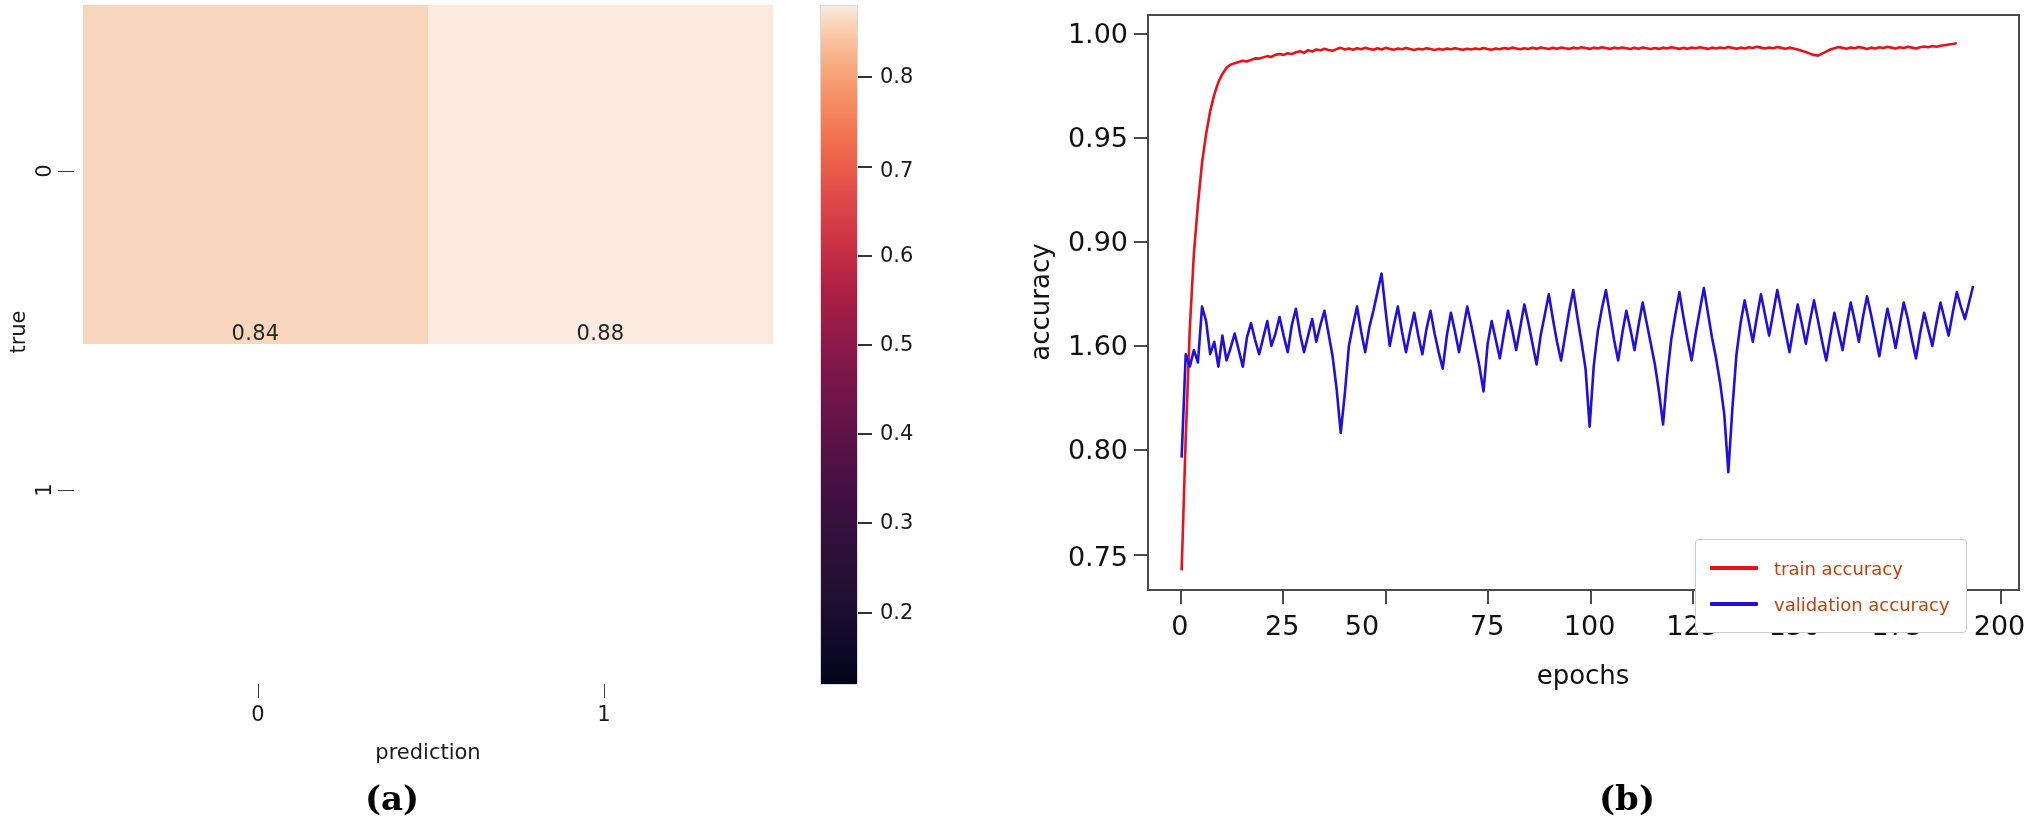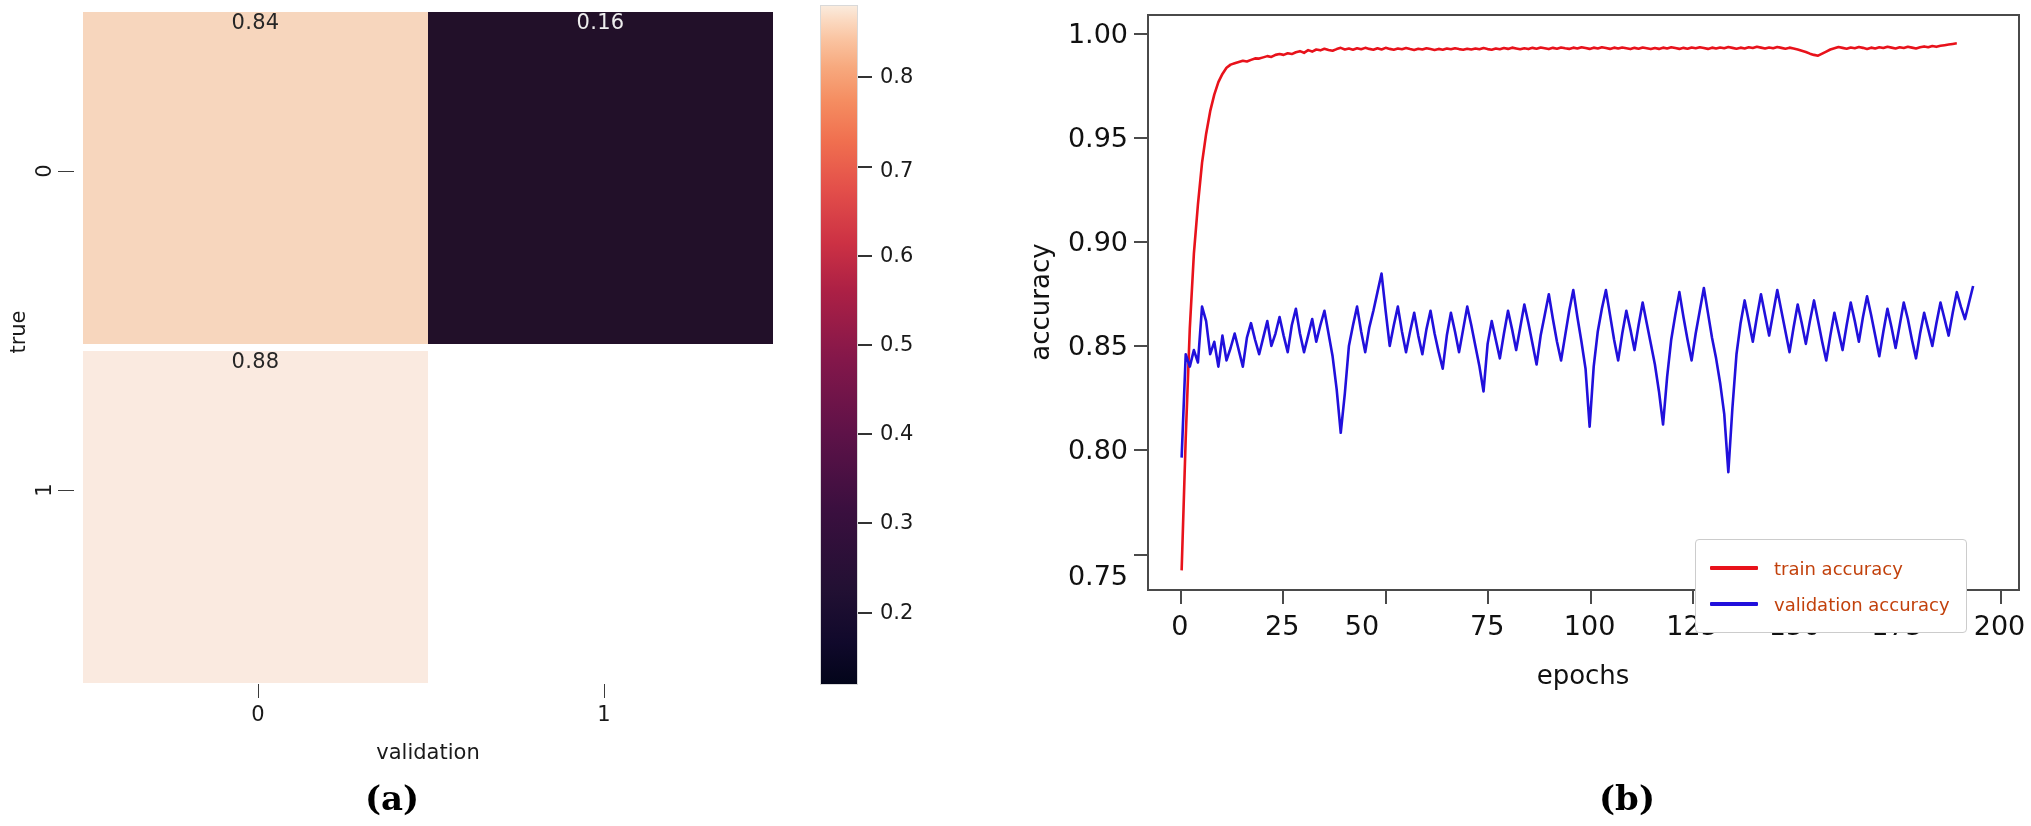--- a/index.html
+++ b/index.html
@@ -5,21 +5,21 @@
   html,body{margin:0;padding:0;background:#ffffff;}
   body{width:2031px;height:826px;font-family:"DejaVu Sans",sans-serif;overflow:hidden;}
   .figure{position:relative;width:2031px;height:826px;background:#fff;}
 
   
   .panel-a{position:absolute;left:0;top:0;width:1000px;height:826px;}
 
   .hm-grid{position:absolute;left:83px;top:5px;width:690px;height:678px;
            display:grid;grid-template-columns:1fr 1fr;grid-template-rows:1fr 1fr;
            background:#ffffff;}
-  .hm-cell{position:relative;display:flex;align-items:flex-start;justify-content:center;margin-top:7px;}
+  .hm-cell{position:relative;display:flex;align-items:flex-end;justify-content:center;}
   .hm-val{font-size:21px;line-height:1;letter-spacing:.3px;}
 
   .hm-ytick{position:absolute;left:58px;width:16px;height:1px;background:#3b3b3b;}
   .hm-ylab{position:absolute;font-size:21px;color:#1a1a1a;
            transform:translate(-50%,-50%) rotate(-90deg);transform-origin:center center;}
   .hm-xtick{position:absolute;top:684px;width:1px;height:14px;background:#3b3b3b;}
   .hm-xlab{position:absolute;font-size:21px;color:#1a1a1a;transform:translateX(-50%);}
   .hm-axis-title-x{position:absolute;font-size:21px;color:#1a1a1a;transform:translateX(-50%);}
   .hm-axis-title-y{position:absolute;font-size:21px;color:#1a1a1a;
                    transform:translate(-50%,-50%) rotate(-90deg);transform-origin:center center;
@@ -80,39 +80,36 @@
 <body>
 
 <div class="figure">
 
   <div class="panel-a">
 
     <div class="hm-grid" id="hm-grid">
         <div class="hm-cell" style="background: rgb(247, 214, 189);">
           <span class="hm-val" style="color: rgb(38, 38, 38);">0.84</span>
         </div>
-        <div class="hm-cell" style="background: rgb(34, 16, 41);">
-          <span class="hm-val" style="color: rgb(237, 237, 237);">0.16</span>
-        </div>
         <div class="hm-cell" style="background: rgb(250, 234, 224);">
           <span class="hm-val" style="color: rgb(38, 38, 38);">0.88</span>
         </div>
       </div>
 
     <div class="hm-ytick" style="top:171px;"></div>
     <div class="hm-ylab" style="left:44px;top:171px;">0</div>
     <div class="hm-ytick" style="top:490px;"></div>
     <div class="hm-ylab" style="left:44px;top:490px;">1</div>
 
     <div class="hm-xtick" style="left:258px;"></div>
     <div class="hm-xlab" style="left:258px;top:702px;">0</div>
     <div class="hm-xtick" style="left:604px;"></div>
     <div class="hm-xlab" style="left:604px;top:702px;">1</div>
 
-    <div class="hm-axis-title-x" style="left:428px;top:740px;">validation</div>
+    <div class="hm-axis-title-x" style="left:428px;top:740px;">prediction</div>
     <div class="hm-axis-title-y" style="left:18px;top:332px;">true</div>
 
     <div class="cbar"></div>
     <div id="cbar-ticks">
         <div class="cbar-tick" style="top: 76.3684px;"></div>
         <div class="cbar-lab" style="top: 76.3684px;">0.8</div>
         <div class="cbar-tick" style="top: 165.579px;"></div>
         <div class="cbar-lab" style="top: 170px;">0.7</div>
         <div class="cbar-tick" style="top: 254.789px;"></div>
         <div class="cbar-lab" style="top: 254.789px;">0.6</div>
@@ -131,25 +128,25 @@
 
     <div class="lp-axes">
       <svg class="lp-svg" id="lp-svg" viewBox="0 0 873 577" preserveAspectRatio="none">
           <path d="M32.79 558.25 L36.89 424.94 L40.99 314.54 L45.08 239.55 L49.18 189.56 L53.28 147.90 L57.38 118.73 L61.48 95.82 L65.58 79.16 L69.68 66.66 L73.77 58.32 L77.87 52.08 L81.97 48.95 L86.07 47.49 L90.17 46.24 L94.27 44.99 L98.37 45.83 L102.46 44.16 L106.56 42.70 L110.66 42.91 L114.76 41.66 L118.86 40.41 L122.96 41.24 L127.06 39.16 L131.15 38.33 L135.25 39.16 L139.35 37.49 L143.45 38.33 L147.55 36.45 L151.65 35.41 L155.75 37.08 L159.85 34.37 L163.94 35.83 L168.04 33.75 L172.14 34.58 L176.24 32.91 L180.34 34.16 L184.44 34.99 L188.54 33.33 L192.63 32.08 L196.73 33.75 L200.83 32.70 L204.93 33.95 L209.03 32.50 L213.13 33.54 L217.23 32.08 L221.32 33.12 L225.42 33.95 L229.52 32.50 L233.62 33.75 L237.72 32.08 L241.82 33.12 L245.92 33.95 L250.01 32.70 L254.11 33.54 L258.21 32.29 L262.31 33.33 L266.41 34.16 L270.51 32.91 L274.61 33.75 L278.70 32.50 L282.80 33.33 L286.90 34.16 L291.00 33.12 L295.10 33.95 L299.20 32.70 L303.30 33.54 L307.39 32.50 L311.49 33.33 L315.59 33.95 L319.69 32.91 L323.79 33.75 L327.89 32.70 L331.99 33.54 L336.08 32.29 L340.18 33.33 L344.28 33.95 L348.38 32.70 L352.48 33.54 L356.58 32.29 L360.68 33.12 L364.77 31.87 L368.87 32.70 L372.97 33.54 L377.07 32.50 L381.17 33.33 L385.27 32.08 L389.37 32.91 L393.46 31.66 L397.56 32.50 L401.66 33.33 L405.76 32.08 L409.86 32.91 L413.96 31.66 L418.06 32.50 L422.15 33.12 L426.25 31.87 L430.35 32.70 L434.45 31.45 L438.55 32.29 L442.65 33.12 L446.75 31.87 L450.85 32.70 L454.94 31.45 L459.04 32.29 L463.14 33.12 L467.24 31.87 L471.34 32.70 L475.44 31.66 L479.54 32.50 L483.63 33.33 L487.73 32.08 L491.83 32.91 L495.93 31.66 L500.03 32.50 L504.13 33.33 L508.23 32.29 L512.32 33.12 L516.42 31.87 L520.52 32.70 L524.62 31.45 L528.72 32.29 L532.82 33.12 L536.92 32.08 L541.01 32.91 L545.11 31.66 L549.21 32.50 L553.31 31.45 L557.41 32.29 L561.51 33.12 L565.61 31.87 L569.70 32.70 L573.80 31.66 L577.90 32.50 L582.00 31.25 L586.10 32.08 L590.20 32.91 L594.30 31.87 L598.39 32.70 L602.49 31.45 L606.59 32.29 L610.69 31.04 L614.79 31.87 L618.89 32.70 L622.99 31.66 L627.08 32.50 L631.18 31.25 L635.28 32.08 L639.38 32.91 L643.48 31.87 L647.58 32.70 L651.68 33.75 L655.77 34.99 L659.87 36.24 L663.97 37.91 L668.07 39.16 L672.17 39.99 L676.27 37.91 L680.37 35.83 L684.46 33.75 L688.56 32.50 L692.66 31.25 L696.76 32.08 L700.86 32.91 L704.96 31.66 L709.06 32.50 L713.15 31.25 L717.25 32.08 L721.35 33.12 L725.45 31.87 L729.55 32.70 L733.65 31.45 L737.75 32.29 L741.85 31.04 L745.94 31.87 L750.04 32.70 L754.14 31.45 L758.24 32.29 L762.34 31.04 L766.44 31.87 L770.54 32.70 L774.63 31.45 L778.73 30.62 L782.83 31.45 L786.93 30.20 L791.03 31.04 L795.13 30.00 L799.23 29.37 L803.32 28.75 L807.42 28.12 L811.52 27.50 L815.62 NaN L819.72 NaN L823.82 NaN L827.92 NaN L832.01 NaN L836.11 NaN L840.21 NaN L844.31 NaN L848.41 NaN" fill="none" stroke="#E8121B" stroke-width="2.6" stroke-linejoin="round" vector-effect="non-scaling-stroke"></path>
           <path d="M32.79 444.73 L36.89 340.58 L40.99 353.07 L45.08 336.41 L49.18 348.91 L53.28 292.67 L57.38 307.25 L61.48 340.58 L65.58 328.08 L69.68 353.07 L73.77 321.83 L77.87 346.82 L81.97 334.33 L86.07 319.75 L90.17 336.41 L94.27 353.07 L98.37 323.91 L102.46 309.33 L106.56 325.99 L110.66 340.58 L114.76 323.91 L118.86 307.25 L122.96 332.24 L127.06 319.75 L131.15 303.08 L135.25 321.83 L139.35 338.49 L143.45 311.41 L147.55 294.75 L151.65 319.75 L155.75 338.49 L159.85 321.83 L163.94 305.16 L168.04 328.08 L172.14 311.41 L176.24 296.83 L180.34 319.75 L184.44 342.66 L188.54 375.99 L192.63 419.73 L196.73 380.15 L200.83 332.24 L204.93 311.41 L209.03 292.67 L213.13 317.66 L217.23 338.49 L221.32 313.50 L225.42 296.83 L229.52 278.08 L233.62 259.34 L237.72 296.83 L241.82 332.24 L245.92 311.41 L250.01 292.67 L254.11 317.66 L258.21 338.49 L262.31 317.66 L266.41 298.92 L270.51 321.83 L274.61 340.58 L278.70 315.58 L282.80 296.83 L286.90 319.75 L291.00 338.49 L295.10 355.16 L299.20 321.83 L303.30 298.92 L307.39 317.66 L311.49 338.49 L315.59 315.58 L319.69 292.67 L323.79 311.41 L327.89 332.24 L331.99 353.07 L336.08 378.07 L340.18 330.16 L344.28 307.25 L348.38 325.99 L352.48 344.74 L356.58 319.75 L360.68 296.83 L364.77 315.58 L368.87 336.41 L372.97 313.50 L377.07 290.58 L381.17 309.33 L385.27 330.16 L389.37 350.99 L393.46 321.83 L397.56 301.00 L401.66 280.17 L405.76 305.16 L409.86 328.08 L413.96 346.82 L418.06 321.83 L422.15 296.83 L426.25 276.00 L430.35 303.08 L434.45 328.08 L438.55 355.16 L442.65 413.48 L446.75 353.07 L450.85 317.66 L454.94 294.75 L459.04 276.00 L463.14 301.00 L467.24 325.99 L471.34 346.82 L475.44 319.75 L479.54 296.83 L483.63 315.58 L487.73 336.41 L491.83 311.41 L495.93 288.50 L500.03 309.33 L504.13 330.16 L508.23 350.99 L512.32 378.07 L516.42 411.40 L520.52 363.49 L524.62 325.99 L528.72 301.00 L532.82 278.08 L536.92 303.08 L541.01 325.99 L545.11 346.82 L549.21 319.75 L553.31 296.83 L557.41 273.92 L561.51 298.92 L565.61 323.91 L569.70 344.74 L573.80 369.74 L577.90 400.98 L582.00 459.31 L586.10 394.73 L590.20 340.58 L594.30 309.33 L598.39 286.42 L602.49 307.25 L606.59 328.08 L610.69 303.08 L614.79 280.17 L618.89 301.00 L622.99 321.83 L627.08 298.92 L631.18 276.00 L635.28 296.83 L639.38 317.66 L643.48 338.49 L647.58 313.50 L651.68 290.58 L655.77 309.33 L659.87 330.16 L663.97 307.25 L668.07 286.42 L672.17 307.25 L676.27 328.08 L680.37 346.82 L684.46 321.83 L688.56 298.92 L692.66 317.66 L696.76 336.41 L700.86 311.41 L704.96 288.50 L709.06 307.25 L713.15 328.08 L717.25 303.08 L721.35 282.25 L725.45 301.00 L729.55 321.83 L733.65 342.66 L737.75 317.66 L741.85 294.75 L745.94 313.50 L750.04 334.33 L754.14 311.41 L758.24 288.50 L762.34 305.16 L766.44 325.99 L770.54 344.74 L774.63 319.75 L778.73 298.92 L782.83 315.58 L786.93 332.24 L791.03 309.33 L795.13 288.50 L799.23 305.16 L803.32 321.83 L807.42 298.92 L811.52 278.08 L815.62 292.67 L819.72 305.16 L823.82 288.50 L827.92 271.84 L832.01 NaN L836.11 NaN L840.21 NaN L844.31 NaN L848.41 NaN" fill="none" stroke="#2110DC" stroke-width="2.6" stroke-linejoin="round" vector-effect="non-scaling-stroke"></path>
         </svg>
     </div>
 
     <div id="lp-yaxis">
         <div class="lp-ytick" style="top: 553.505px;"></div>
-        <div class="lp-ylab-wrap" style="top: 575px;">0.75</div>
+        <div class="lp-ylab-wrap" style="top: 556px;">0.75</div>
         <div class="lp-ytick" style="top: 449.354px;"></div>
         <div class="lp-ylab-wrap" style="top: 449.354px;">0.80</div>
         <div class="lp-ytick" style="top: 345.202px;"></div>
-        <div class="lp-ylab-wrap" style="top: 345.202px;">0.85</div>
+        <div class="lp-ylab-wrap" style="top: 345.202px;">1.60</div>
         <div class="lp-ytick" style="top: 241.051px;"></div>
         <div class="lp-ylab-wrap" style="top: 241.051px;">0.90</div>
         <div class="lp-ytick" style="top: 136.899px;"></div>
         <div class="lp-ylab-wrap" style="top: 136.899px;">0.95</div>
         <div class="lp-ytick" style="top: 32.7473px;"></div>
         <div class="lp-ylab-wrap" style="top: 32.7473px;">1.00</div>
       </div>
     <div id="lp-xaxis">
         <div class="lp-xtick" style="left: 179.789px;"></div>
         <div class="lp-xlab" style="left: 179.789px;">0</div>

